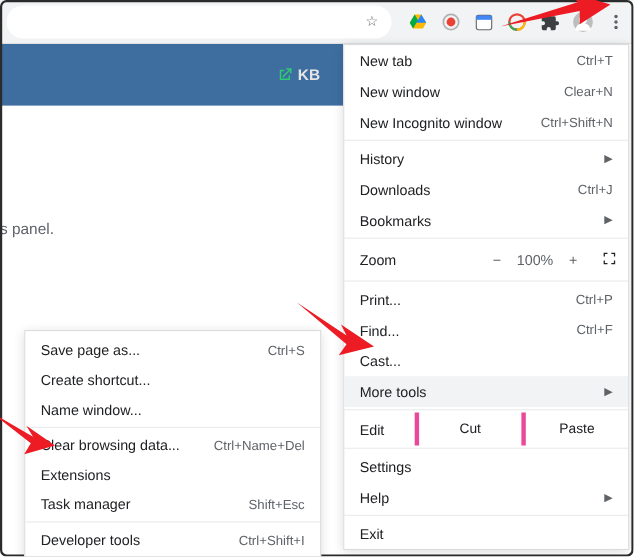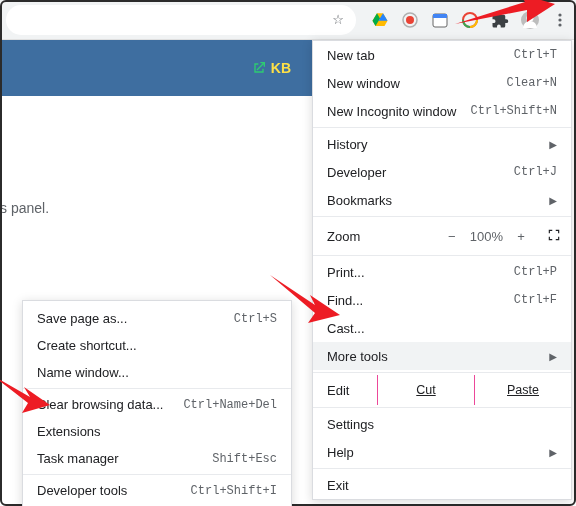--- a/index.html
+++ b/index.html
@@ -39,21 +39,21 @@
     height: 56px;
     background: #3e6ea0;
     display: flex;
     align-items: center;
     justify-content: flex-end;
     padding-right: 20px;
   }
   .kb-btn {
     background: rgba(255,255,255,0);
     border: 1px solid rgba(0,0,0,0);
-    color: #fde047;
+    color: #e5e5e5;
     font-weight: 600;
     font-size: 14px;
     display:flex; align-items:center; gap:4px;
   }
 
   .body-text {
     position: absolute;
     top: 200px; left: 0;
     color: #5f6368;
     font-size: 14px;
@@ -73,21 +73,21 @@
     display: flex;
     align-items: center;
     justify-content: space-between;
     padding: 6px 14px;
     height: 28px;
     font-size: 13px;
     color: #202124;
     position: relative;
   }
   .main-menu .row.highlight { background: #f1f3f4; }
-  .shortcut { color: #5f6368; font-size: 12px; font-family: Liberation Mono, monospace; }
+  .shortcut { color: #5f6368; font-size: 12px; }
   .sep { height: 1px; background: #e8eaed; margin: 2px 0; }
   .chev { color: #5f6368; font-size: 10px; }
 
   .zoom-row {
     display: flex;
     align-items: center;
     padding: 4px 10px 4px 14px;
     height: 34px;
     justify-content: space-between;
   }
@@ -97,24 +97,23 @@
   .fullscreen { margin-left: 8px; }
 
   .edit-row {
     display:flex; align-items:center;
     padding: 0;
     height: 30px;
   }
   .edit-row .label { padding-left:14px; width: 64px; }
   .edit-row .cell {
     flex:1; text-align:center;
-    border-left: 1px solid #ec4899;
+    border-left: 4px solid #ec4899;
     height: 100%; display:flex; align-items:center; justify-content:center;
     font-size: 12.5px;
-    text-decoration: underline;
   }
 
   .sub-menu {
     position: absolute;
     top: 300px; left: 22px;
     width: 270px;
     background: #fff;
     border: 1px solid #dadce0;
     box-shadow: 0 2px 10px rgba(0,0,0,0.15);
     z-index: 5;
@@ -228,21 +227,21 @@
   <div class="row">
     <span>New Incognito window</span>
     <span class="shortcut">Ctrl+Shift+N</span>
   </div>
   <div class="sep"></div>
   <div class="row">
     <span>History</span>
     <span class="chev">▶</span>
   </div>
   <div class="row">
-    <span>Developer</span>
+    <span>Downloads</span>
     <span class="shortcut">Ctrl+J</span>
   </div>
   <div class="row">
     <span>Bookmarks</span>
     <span class="chev">▶</span>
   </div>
   <div class="sep"></div>
   <div class="zoom-row">
     <span class="label">Zoom</span>
     <div class="zoom-ctrl">

